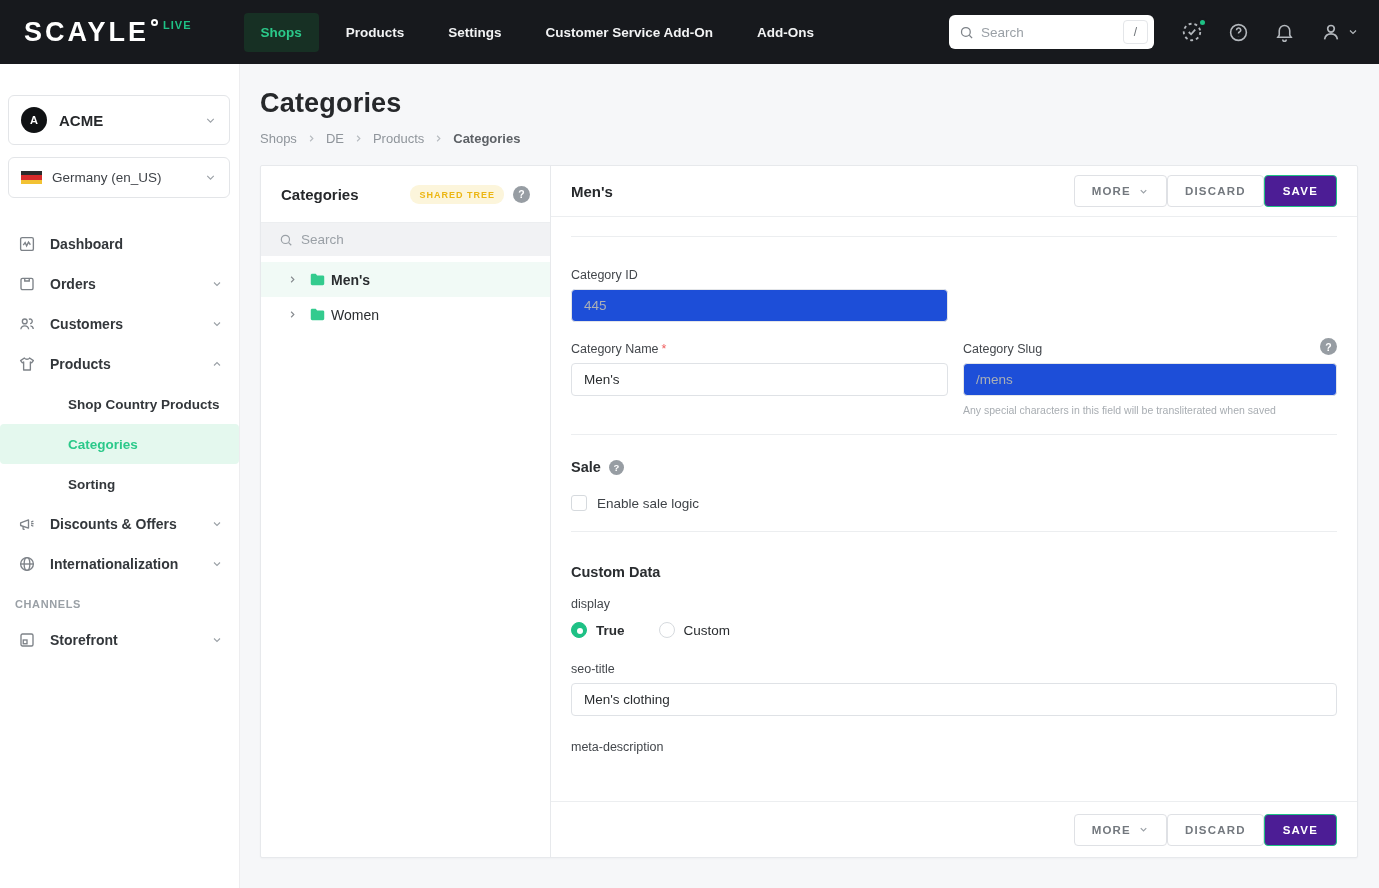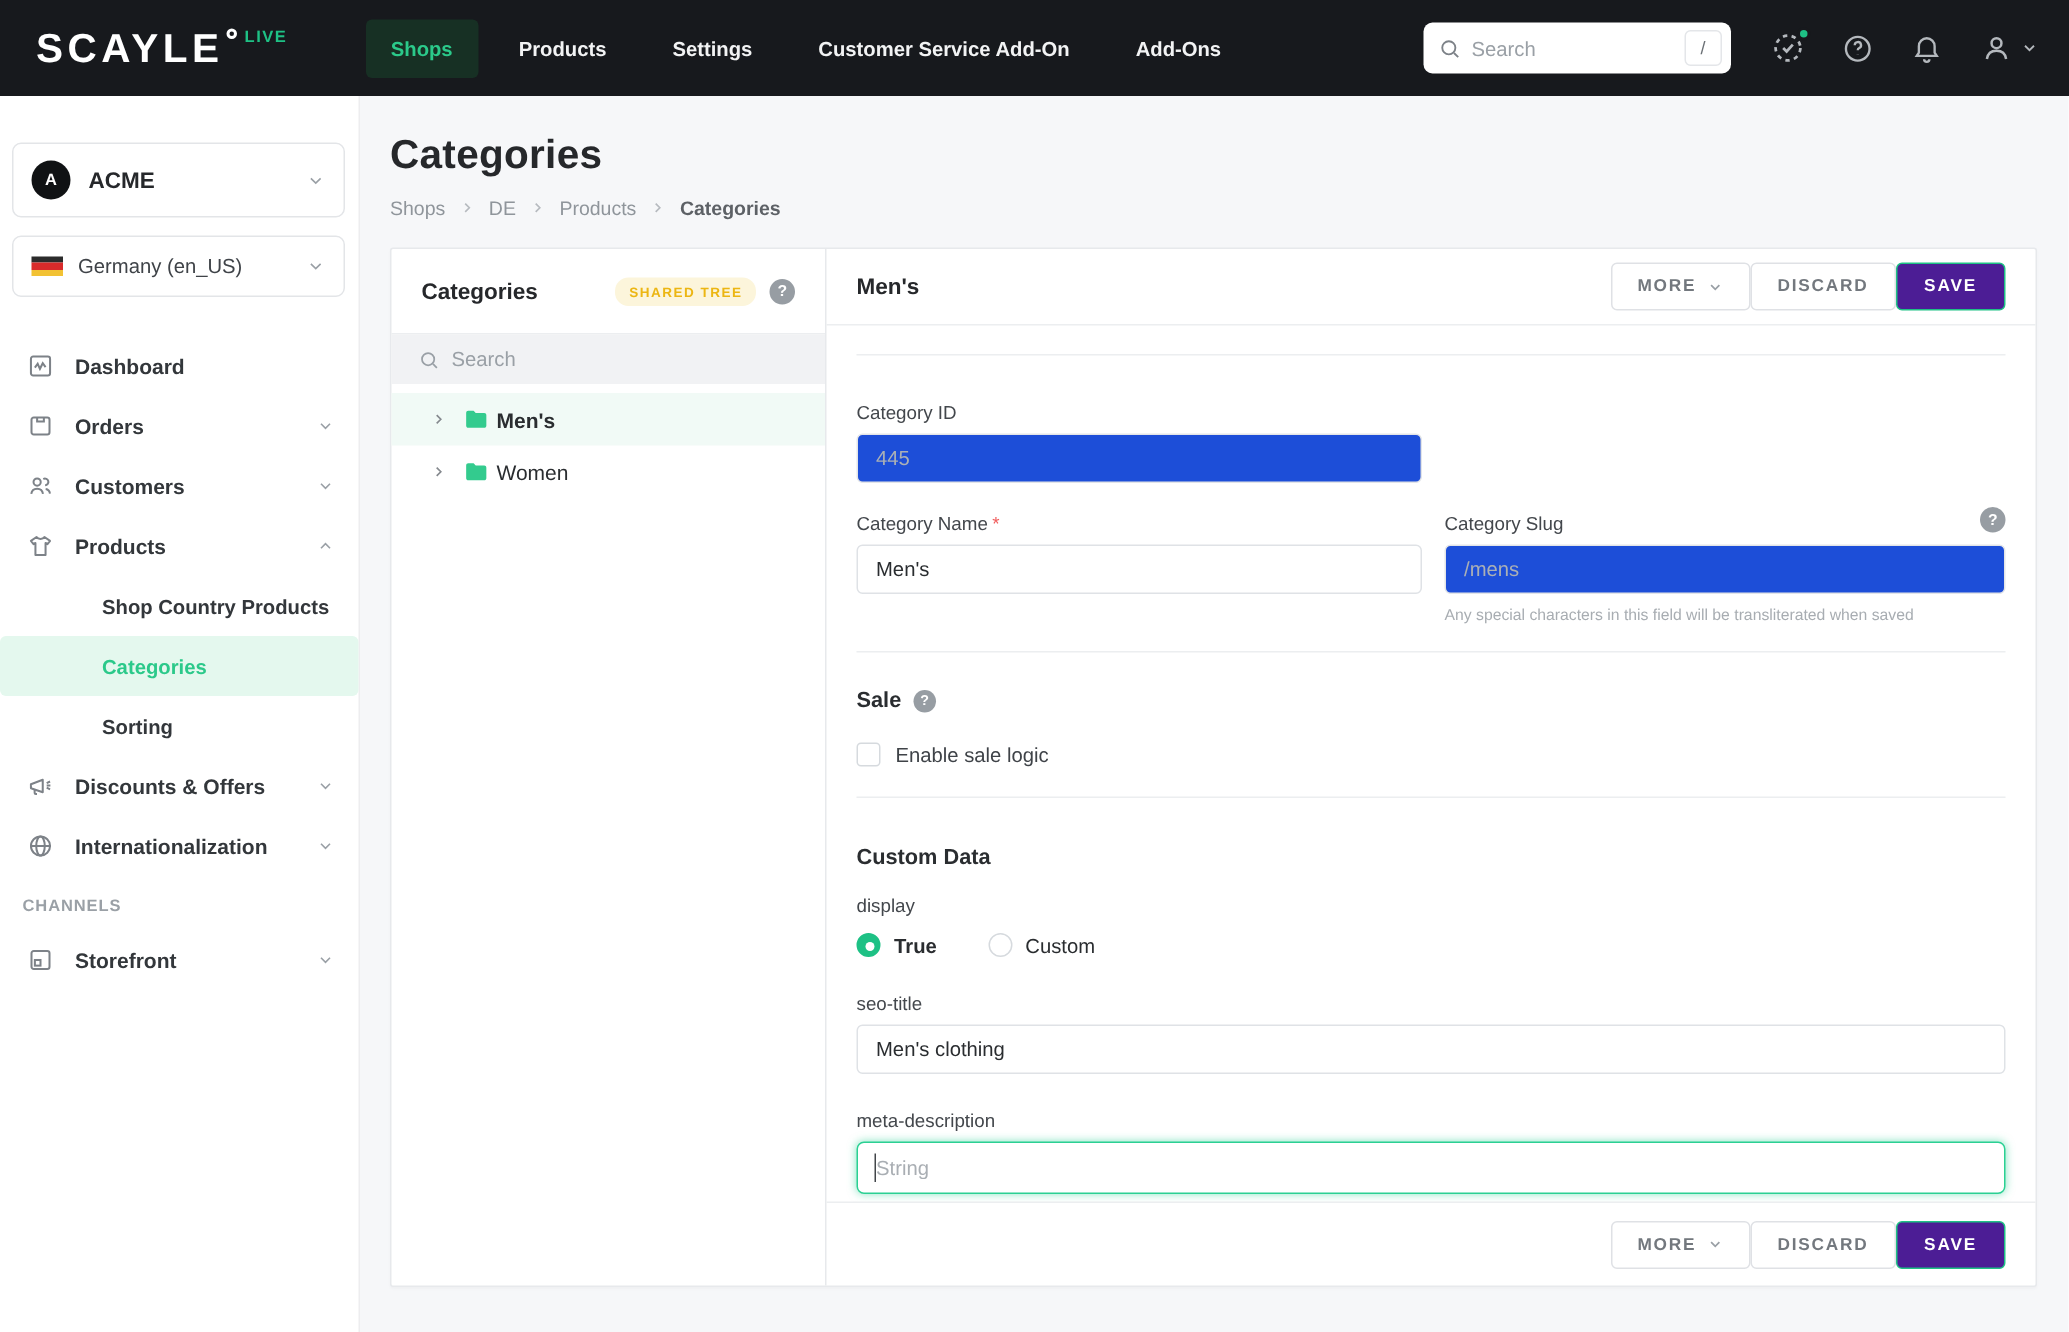--- a/index.html
+++ b/index.html
@@ -427,24 +427,20 @@
           </div>
         </div>
 
         <div class="fld-block">
           <div class="field-label">seo-title</div>
           <input class="inp" value="Men's clothing" style="">
         </div>
 
         <div class="fld-block">
           <div class="field-label" style="margin-bottom:0">meta-description</div>
-          <div class="focus-wrap">
-            <input class="inp focused" placeholder="String" style="">
-            <span class="caret-bar"></span>
-          </div>
         </div>
       </div>
 
       <div class="detail-foot">
         <div class="btn-row">
           <button class="btn btn-outline">
             <span>MORE</span>
             <svg class="chev" width="11" height="11" viewBox="0 0 24 24" fill="none" stroke="currentColor" stroke-width="2.6">
                 <polyline points="6 9 12 15 18 9"></polyline>
               </svg>

